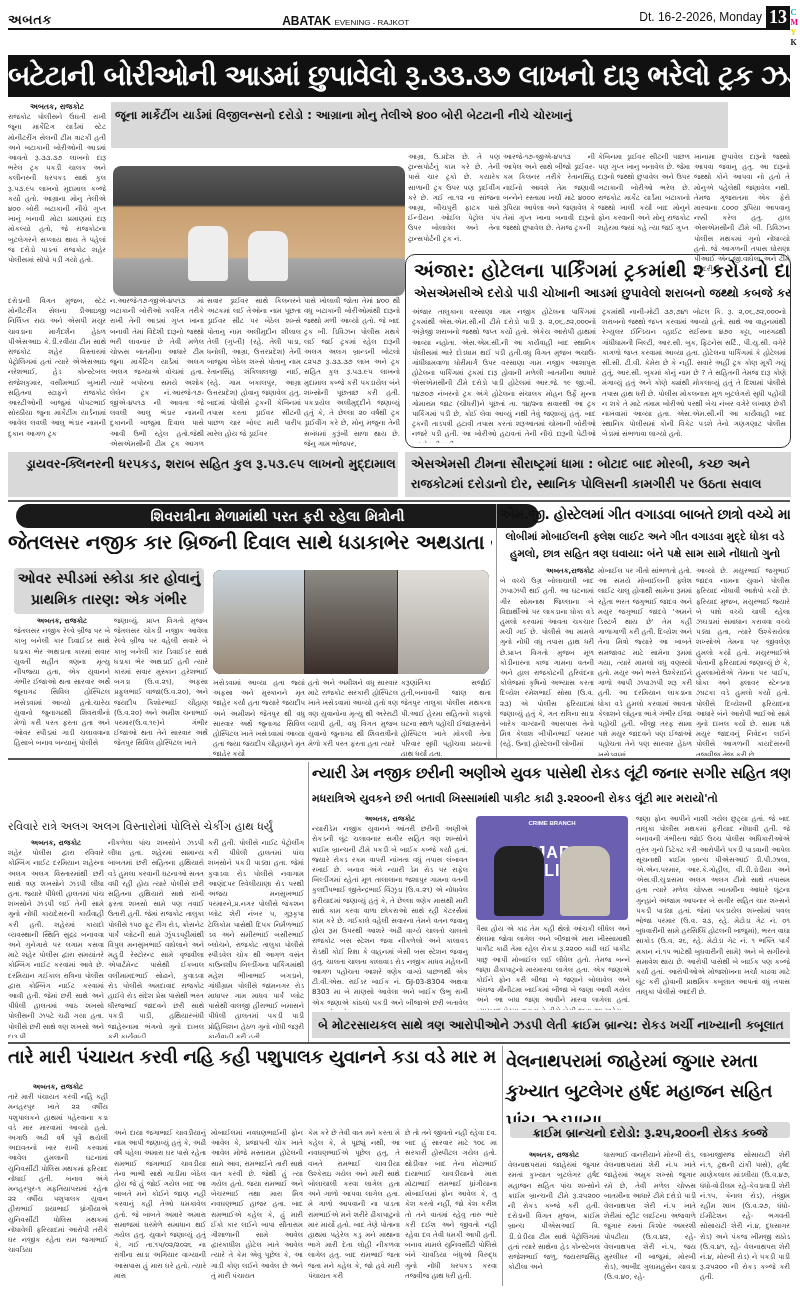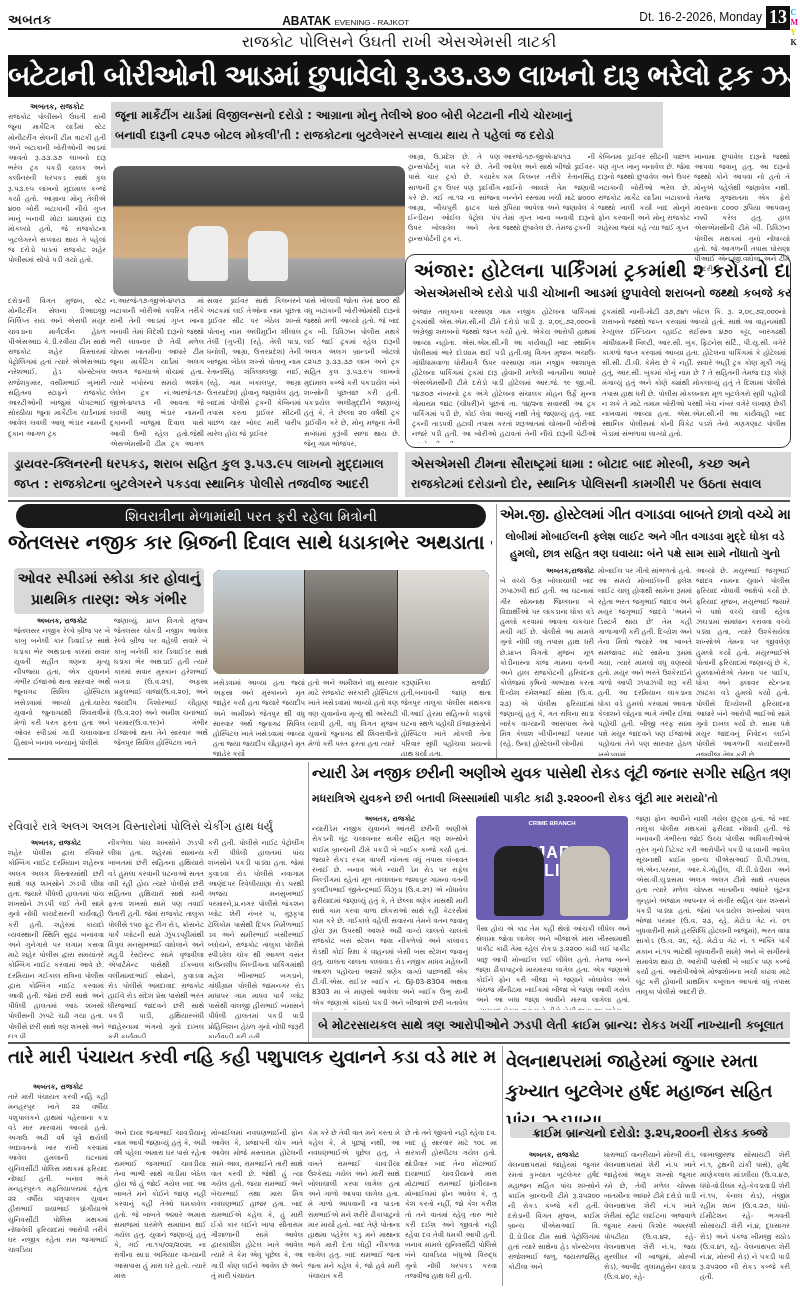--- a/index.html
+++ b/index.html
@@ -37,31 +37,29 @@
       <span class="pageno">13</span>
     </span>
   </div>
   <div class="cmyk">
     <div style="color:#00aeef">C</div>
     <div style="color:#ec008c">M</div>
     <div style="color:#e6d800">Y</div>
     <div style="color:#111">K</div>
   </div>
 
-  <div class="kicker">રાજકોટ પોલિસને ઉંઘતી રાખી એસએમસી ત્રાટકી</div>
   <div class="banner">બટેટાની બોરીઓની આડમાં છુપાવેલો રૂ.૩૩.૩૭ લાખનો દારૂ ભરેલો ટ્રક ઝડપાયો</div>
 
   <div class="abs col" style="left:0;top:102px;width:98px;height:190px;overflow:hidden;">
     <div class="sub" style="text-align:center;font-size:7.5px;">અબતક, રાજકોટ</div>
     <div>રાજકોટ પોલીસને ઉંઘતી રાખી જૂના માર્કેટિંગ યાર્ડમાં સ્ટેટ મોનીટરીંગ સેલની ટીમ ત્રાટકી હતી અને બટાકાની બોરીઓની આડમાં આવતો રૂ.૩૩.૩૭ લાખનો દારૂ ભરેલ ટ્રક પકડી ચાલક અને કલીનરની ધરપકડ સાથે કુલ રૂ.૫૩.૯૫ લાખનો મુદામાલ કબ્જે કર્યો હતો. આગ્રાના મોનુ તેલીએ ૪૦૦ બોરી બટાકાની નીચે ગુપ્ત ખાનું બનાવી મોટા પ્રમાણમાં દારૂ મોકલ્યો હતો, જે રાજકોટના બુટલેગરને સપ્લાય થાય તે પહેલાં જ દરોડો પાડતાં રાજકોટ શહેર પોલીસમાં સોંપો પડી ગયો હતો.</div>
   </div>
 
-  <div class="abs graybox" style="left: 103px; top: 102px; width: 552px; height: 46px; padding: 3px 4px; font-size: 11.5px; font-weight: bold; line-height: 20px; white-space: nowrap; overflow: hidden;">
+  <div class="abs graybox" style="left: 103px; top: 102px; width: 617px; height: 46px; padding: 3px 4px; font-size: 11.5px; font-weight: bold; line-height: 20px; white-space: nowrap; overflow: hidden;">
     <div>જૂના માર્કેટીંગ યાર્ડમાં વિજીલન્સનો દરોડો : આગ્રાના મોનુ તેલીએ ૪૦૦ બોરી બેટટાની નીચે ચોરખાનું</div>
-    <div>બનાવી દારૂની ૮૨૫૭ બોટલ મોકલી'તી : રાજકોટના બુટલેગરને સપ્લાય થાય તે પહેલાં જ દરોડો</div>
   </div>
 
   <div class="abs photo" style="left:105px;top:166px;width:292px;height:130px;background:linear-gradient(180deg,#5a5a5a 0%,#3e3e3e 30%,#c8a070 32%,#d4b088 70%,#a7a7a7 72%,#8c8c8c 100%);">
     <div style="position:absolute;left:75px;top:60px;width:40px;height:55px;background:#eee;border-radius:10px 10px 4px 4px;"></div>
     <div style="position:absolute;left:135px;top:65px;width:40px;height:50px;background:#eee;border-radius:10px 10px 4px 4px;"></div>
   </div>
 
   <div class="abs col" style="left:686px;top:152px;width:96px;height:120px;overflow:hidden;">ખાનામા છુપાવેલ દારૂનો જથ્થો આપવા જવાનુ હતુ. આ દારૂનો જથ્થો કોને આપવા નો હતો તે મોનુએ પહેલેથી જણાવેલ નથી. તેમજ ગુજરાતમા એક ફેરો મારવાના ૮૦૦૦ રૂપિયા આપવાનુ નક્કી કરેલ હતુ. હાલ એસએમસીની ટીમે બી. ડિવિઝન પોલીસ મથકમાં ગુનો નોંધાવ્યો હતો. જે આગળની તપાસ ઘોરાણા પીઆઈ એન.જી.વાઘેલા અને ટીમે આદરી છે.</div>
 
   <div class="abs col" style="left:400px;top:152px;width:92px;height:100px;overflow:hidden;">આગ્રા, ઉ.પ્રદેશ છે. તે પણ ટ્રાન્સપોર્ટનું કામ કરે છે. તેની પાસે ચાર ટ્રકો છે. કયારેક સાળાની ટ્રક ઉપર પણ ડ્રાઈવીંગ કરે છે. ગઈ તા.૧૨ ના સાંજના આગ્રા, બીચપુરી ફાટક પાસે ઈન્ડીયન ઓઈલ પેટ્રોલ પંપ ઉપર બોલાવેલ અને તેના ટ્રાન્સપોર્ટની ટ્રક નં.</div>
@@ -73,32 +71,31 @@
   <div class="abs col" style="left:199px;top:296px;width:94px;height:152px;overflow:hidden;">સવાર ડ્રાઈવર સાથે કિલનરને અટકમાં લઈ તેઓના નામ પૂછતા ડ્રાઈવર સીટ પર બેઠેલ શખ્સે પોતાનુ નામ અલીમુદીન શીલાલ તેલી (ગુપ્તી) (રહે. તેલી પાડા, ધનોલી, આગ્રા, ઉત્તરપ્રદેશ) તેની બાજુમા બેઠેલ શખ્સે પોતાનુ નામ રેતાનસિંહ શંકિલાલજી નાઈ, (રહે. ગામ બકાલપુર, આગ્રા ઉત્તરપ્રદેશ) હોવાનુ જણાવેલ હતુ. બાદમાં પોલીસે ટ્રકની કેબિનમાં તપાસ કરતા ડ્રાઈવર સીટની પાછળ ચાર બોલ્ટ મારી પારીપ મારેલ હોય જે ડ્રાઈવર</div>
   <div class="abs col" style="left:296px;top:296px;width:96px;height:152px;overflow:hidden;">પાસે ખોલાવી જોતા તેમાં ૪૦૦ થી વધુ બટાકાની બોરીઓમાંથી દારૂનો જથ્થો મળી આવ્યો હતો. જે બાદ ટ્રક બી. ડિવિઝન પોલીસ મથકે લઈ જઈ ટ્રકમાં રહેલ દારૂની અલગ અલગ બ્રાન્ડની બોટલો ૮૨૫૭ રૂ.૩૩.૩૭ લાખ અને ટ્રક સહિત કુલ રૂ.૫૩.૯૫ લાખનો મુદામાલ કબ્જે કરી પકડાયેલ બંને શખ્સોની પૂછતાછ કરી હતી. પકડાયેલ અલીમુદ્દીને જણાવ્યું હતું કે, તે છેલ્લા ૨૦ વર્ષથી ટ્રક ડ્રાઈવીંગ કરે છે, મોનુ મજુના તેની સબંધમાં કુરૂંબી સાળા થાય છે. જેનુ ગામ ભોજપર,</div>
 
   <div class="abs round" style="left:397px;top:254px;width:386px;height:194px;">
     <div style="font-size:19px;font-weight:bold;padding:4px 8px 0;white-space:nowrap;overflow:hidden;">અંજાર: હોટેલના પાર્કિંગમાં ટ્રકમાંથી ૨ કરોડનો દારૂ જપ્ત</div>
     <div style="font-size:12px;font-weight:bold;padding:4px 8px 2px;white-space:nowrap;overflow:hidden;">એસએમસીએ દરોડો પાડી ચોખાની આડમાં છુપાવેલો શરાબનો જથ્થો કબજે કર્યો</div>
     <div class="col" style="position:absolute;left:6px;top:52px;width:184px;height:136px;overflow:hidden;">અંજાર તાલુકાના વરસાણા ગામ નજીક હોટેલના પાર્કિંગમાં ટ્રકમાંથી એસ.એમ.સી.ની ટીમે દરોડો પાડી રૂ. ૨,૦૬,૭૨,૦૦૦નો અંગ્રેજી શરાબનો જથ્થો જપ્ત કર્યો હતો. એકેય આરોપી હાથમાં આવ્યા નહોતા. એસ.એમ.સી.ની આ કાર્યવાહી બાદ સ્થાનિક પોલીસમાં ભારે દોડધામ થઈ પડી હતી.વધુ વિગત મુજબ ભચાઉ-ગાંધીધામવાળા ધોરીમાર્ગ ઉપર વરસાણા ગામ નજીક આશાપુરા હોટેલના પાર્કિંગમાં ટ્રકમાં દારૂ હોવાની મળેલી બાતમીના આધારે એસએમસીની ટીમે દરોડો પાડી હોટેલમાં આર.જે. ૧૯ જી.બી. ૧૪૭૦૭ નંબરનો ટ્રક અંગે હોટેલના સંચાલક મોહન ઉર્ફે મુન્ના ગોમારામ જાટ (ચૌધરી)ને પૂછતાં તા. ૧૪/૨ના સવારથી આ ટ્રક પાર્કિંગમાં પડી છે, કોઈ લેવા આવ્યું નથી તેવું જણાવ્યું હતું. બાદ ટ્રકની તાડપત્રી હટાવી તપાસ કરતાં શરૂઆતમાં ચોખાની બોરીઓ નજરે પડી હતી. આ બોરીઓ હટાવતાં તેની નીચે દારૂની પેટીઓ નજરે પડી હતી.</div>
     <div class="col" style="position:absolute;left:196px;top:52px;width:184px;height:136px;overflow:hidden;">ટ્રકમાંથી નાની-મોટી ૩૭,૭૪૧ બોટલ કિ. રૂ. ૨,૦૬,૭૨,૦૦૦નો શરાબનો જથ્થો જપ્ત કરવામાં આવ્યો હતો. સાથે આ વાહનમાંથી રેગ્યુલર ઈન્ડિયન વ્હાઈટ રાઈસના ૪૭૦ કટ્ટા, બારગઢથી ગાંધીધામની બિલ્ટી, આર.સી. બુક, ફિટનેસ સર્ટિ., પી.યુ.સી. વગેરે કાગળો જપ્ત કરવામાં આવ્યા હતા. હોટેલના પાર્કિંગમાં કે હોટેલમાં સી.સી. ટી.વી. કેમેરા છે કે નહીં. સવારે અહીં ટ્રક કોણ મૂકી ગયું હતું, આર.સી. બુકમાં કોનું નામ છે ? તે સહિતની તેમજ દારૂ કોણે મંગાવ્યું હતું અને કોણે ક્યાંથી મોકલાવ્યું હતું તે દિશામાં પોલીસે તપાસ હાથ ધરી છે. પોલીસ મોકલનારા મૂળ બુટલેગરો સુધી પહોંચી ન શકે તે માટે તમામ બોરીઓ પરથી બેચ નંબર વગેરે લખાણ છેકી નાખવામાં આવ્યા હતા. એસ.એમ.સી.ની આ કાર્યવાહી બાદ સ્થાનિક પોલીસમાં કોની વિકેટ પડશે તેનો ગણગણાટ પોલીસ બેડામાં સંભળાવા લાગ્યો હતો.</div>
   </div>
 
-  <div class="abs graybox" style="left:0;top:452px;width:390px;height:45px;padding:2px 6px;font-size:12.5px;font-weight:bold;line-height:20px;white-space:nowrap;overflow:hidden;">
+  <div class="abs graybox" style="left:0;top:452px;width:390px;height:45px;padding:2px 18px;font-size:12.5px;font-weight:bold;line-height:20px;white-space:nowrap;overflow:hidden;">
     <div>ડ્રાયવર-ક્લિનરની ધરપકડ, શરાબ સહિત કુલ રૂ.૫૩.૯૫ લાખનો મુદ્દામાલ</div>
-    <div>જપ્ત : રાજકોટના બુટલેગરને પકડવા સ્થાનિક પોલીસે તજવીજ આદરી</div>
   </div>
   <div class="abs graybox" style="left:397px;top:452px;width:386px;height:45px;padding:2px 6px;font-size:12.5px;font-weight:bold;line-height:20px;white-space:nowrap;overflow:hidden;">
     <div>એસએમસી ટીમના સૌરાષ્ટ્રમાં ધામા : બોટાદ બાદ મોરબી, કચ્છ અને</div>
     <div>રાજકોટમાં દરોડાનો દોર, સ્થાનિક પોલિસની કામગીરી પર ઉઠતા સવાલ</div>
   </div>
 
   <div class="hline" style="left:0;top:500px;width:782px;"></div>
 
-  <div class="abs pill" style="left:8px;top:504px;width:470px;height:24px;font-size:14px;line-height:24px;">શિવરાત્રીના મેળામાંથી પરત ફરી રહેલા મિત્રોની</div>
+  <div class="abs pill" style="left:8px;top:504px;width:523px;height:24px;font-size:14px;line-height:24px;font-weight:bold;">શિવરાત્રીના મેળામાંથી પરત ફરી રહેલા મિત્રોની</div>
   <div class="abs" style="left:0;top:530px;width:484px;font-size:20px;font-weight:bold;white-space:nowrap;overflow:hidden;letter-spacing:-0.5px;">જેતલસર નજીક કાર બ્રિજની દિવાલ સાથે ધડાકાભેર અથડાતા યુવતી સહિત ત્રણના મોત</div>
   <div class="abs graybox" style="left:6px;top:568px;width:190px;height:46px;font-size:14px;font-weight:bold;text-align:center;line-height:21px;border-radius:4px;">ઓવર સ્પીડમાં સ્કોડા કાર હોવાનું પ્રાથમિક તારણ: એક ગંભીર</div>
 
   <div class="abs" style="left:205px;top:570px;width:276px;height:104px;border-radius:8px;overflow:hidden;display:flex;gap:1px;background:#333;">
     <div style="flex:1;background:linear-gradient(#c9d4dc,#9a8a76);"></div>
     <div style="flex:1;background:linear-gradient(#8d8a84,#3a2e2a);"></div>
     <div style="flex:1;background:linear-gradient(#e0ddd8,#a9a39c);"></div>
   </div>
 
   <div class="abs col" style="left:6px;top:616px;width:96px;height:140px;overflow:hidden;">

